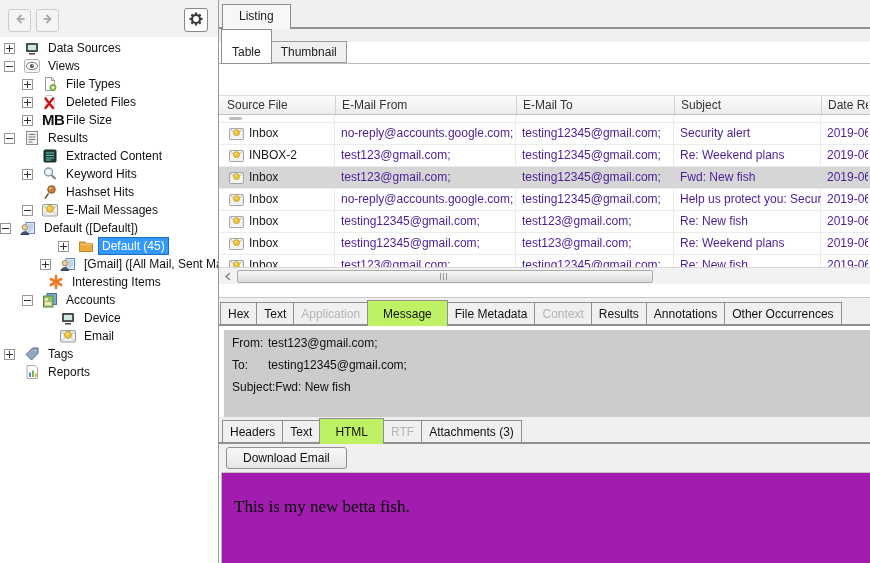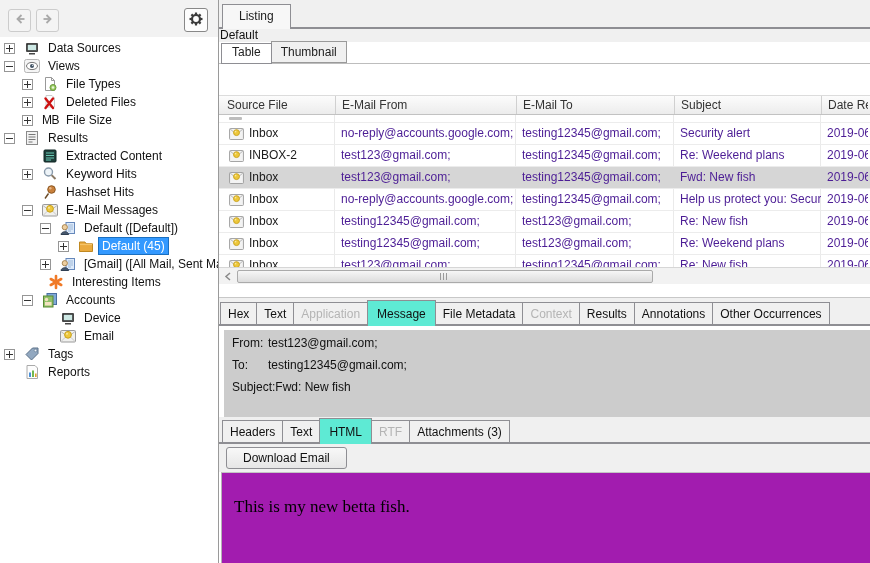--- a/index.html
+++ b/index.html
@@ -13,34 +13,34 @@
   #btn-back{left:8px}#btn-fwd{left:36px}
   .gearbtn{position:absolute;top:8px;left:184px;width:24px;height:24px;background:#fdfdfd;border:1px solid #888;border-radius:3px;padding:0;display:flex;align-items:center;justify-content:center}
   .tree{position:absolute;top:39px;left:0;right:0}
   .trow{position:relative;height:18px;display:flex;align-items:center;white-space:nowrap;cursor:default}
   .expander{width:9px;height:9px;border:1px solid #969696;background:#fff;position:relative;flex:none;margin-right:9px;box-sizing:content-box}
   .expander::before{content:"";position:absolute;left:1px;right:1px;top:4px;height:1px;background:#333}
   .expander.plus::after{content:"";position:absolute;top:1px;bottom:1px;left:4px;width:1px;background:#333}
   .tspacer{width:20px;flex:none}
   .ticon{width:16px;height:16px;margin-right:5px;flex:none;position:relative;display:inline-block}
   .ticon svg{display:block}
-  .mb-glyph{font-weight:normal;font-size:12px;line-height:16px;letter-spacing:-0.5px;color:#111;display:block;text-align:center}
+  .mb-glyph{font-weight:bold;font-size:15px;line-height:16px;letter-spacing:-0.5px;color:#111;display:block;text-align:center}
   .tlabel{padding:1px 3px;color:#111}
   .tlabel.selected{background:#3399ff;color:#fff;outline:1px solid #1a6fc0}
 
   .divider{position:absolute;left:218px;top:0;width:1px;height:563px;background:#9a9a9a}
 
   
   .main{position:absolute;left:219px;top:0;width:651px;height:563px;overflow:hidden}
   .listing-strip{position:absolute;left:0;top:0;right:0;height:27px;background:#f0f0f0;border-bottom:2px solid #8e8e93}
   .listing-tab{position:absolute;left:3px;top:4px;height:25px;box-sizing:border-box;background:#f7f7f7;border:1px solid #8e8e93;border-bottom:none;padding:4px 16px 0;z-index:2}
   .subtitle{position:absolute;left:0;top:29px;right:0;height:13px;background:#f0f0f0;line-height:13px;padding-left:1px;color:#111}
   .view-strip{position:absolute;left:0;top:42px;right:0;height:22px;border-bottom:1px solid #bdbdbd;display:flex;align-items:flex-end;padding-left:3px;box-sizing:border-box}
   .vtab{border:1px solid #9a9a9a;background:#f0f0f0;padding:3px 9px;margin-left:-1px;white-space:nowrap}
-  .vtab.active{background:#fff;margin-bottom:-1px;padding:1px 10px 4px;position:relative;z-index:2;border-color:#8e8e93}
+  .vtab.active{background:#fff;margin-bottom:-1px;padding:15px 10px 4px;position:relative;z-index:2;border-color:#8e8e93}
 
   
   .thead{position:absolute;left:0;top:95px;right:0;height:20px;background:linear-gradient(#fcfcfc,#ececec);border-top:1px solid #dcdcdc;border-bottom:1px solid #c2c2c2;box-sizing:border-box}
   .hcell{position:absolute;top:0;bottom:0;line-height:18px;padding-left:6px;overflow:hidden;white-space:nowrap;color:#333;box-sizing:border-box}
   .hcell.sep{border-left:1px solid #d0d0d0}
   .tbody{position:absolute;left:0;top:115px;right:0;height:152px;overflow:hidden;background:#fff}
   .gridline{position:absolute;top:0;bottom:0;width:1px;background:#eaeaea}
   .sliver{position:relative;height:8px;border-bottom:1px solid #ececec;box-sizing:border-box}
   .sliver .stub{position:absolute;left:10px;top:2px;width:13px;height:3px;background:#bdbdbd;border-radius:1px}
   .row{position:relative;height:22px;border-bottom:1px solid #ececec;box-sizing:border-box}
@@ -54,21 +54,21 @@
   
   .hscroll{position:absolute;left:0;top:267px;right:0;height:17px;background:#f2f2f2;border-top:1px solid #d6d6d6;box-sizing:border-box}
   .harrow{position:absolute;left:3px;top:3px;width:12px;height:11px;display:flex;align-items:center;justify-content:center}
   .hthumb{position:absolute;left:18px;top:2px;width:414px;height:11px;background:linear-gradient(#f6f6f6,#dcdcdc);border:1px solid #aaa;border-radius:2px}
   .hgrip{position:absolute;left:50%;top:2px;width:9px;height:7px;margin-left:-5px;background:repeating-linear-gradient(90deg,#9a9a9a 0 1px,rgba(0,0,0,0) 1px 3px)}
 
   
   .result-strip{position:absolute;left:0;top:297px;right:0;height:29px;background:#f0f0f0;border-top:1px solid #c8c8c8;border-bottom:2px solid #8e8e93;box-sizing:border-box}
   .tabs{display:flex;align-items:flex-end;height:100%;padding-left:2px}
   .btab{border:1px solid #8e8e93;border-bottom:none;background:#f0f0f0;padding:4px 7px 3px;margin-left:-1px;white-space:nowrap;color:#111}
-  .btab.active{background:#5eead4;position:relative;z-index:2;margin-bottom:-2px;padding:6px 9px 5px}
+  .btab.active{background:#bef264;position:relative;z-index:2;margin-bottom:-2px;padding:6px 15px 5px}
   .btab.disabled{color:#b4b4b4}
 
   
   .msg{position:absolute;left:0;top:326px;right:0;bottom:0;background:#fff}
   .msg-head{position:absolute;left:5px;top:4px;right:0;height:87px;background:#ccc;padding:5px 0 0 8px;box-sizing:border-box}
   .mline{height:22px;line-height:17px}
   .mlabel{display:inline-block;min-width:36px;color:#111}
   .mvalue{color:#111}
   .msg-substrip{position:absolute;left:0;top:91px;right:0;height:27px;background:#f0f0f0;border-bottom:2px solid #8e8e93;box-sizing:border-box}
   .msg-substrip .tabs{padding-left:4px}
@@ -219,21 +219,21 @@
             <svg width="16" height="16" viewBox="0 0 16 14">
               <rect x="0.5" y="1.5" width="15" height="11.5" rx="1" fill="#f0f0ee" stroke="#9a9a9a"></rect>
               <path d="M1 2.5 L8 8 L15 2.5" fill="none" stroke="#b8b8b8"></path>
               <path d="M1 12.5 L6 7.5 M15 12.5 L10 7.5" stroke="#c8c8c8"></path>
               <circle cx="8" cy="5.8" r="3.4" fill="#eec83e" stroke="#c9a11a"></circle>
               <circle cx="7" cy="4.8" r="1" fill="#f8e8a0"></circle>
             </svg>
           </span>
           <span class="tlabel">E-Mail Messages</span>
         </div>
-        <div class="trow" style="padding-left: 40px;">
+        <div class="trow" style="">
           <span class="expander minus"></span>
           <span class="ticon">
             <svg width="16" height="16" viewBox="0 0 16 16">
               <rect x="6" y="2.5" width="8.5" height="11" fill="#ddeafa" stroke="#6688bb"></rect>
               <path d="M8 5 h5 M8 7 h5 M8 9 h5 M8 11 h3" stroke="#99b4d4" stroke-width="0.9"></path>
               <circle cx="4.8" cy="7.2" r="2.6" fill="#eecfa0" stroke="#aa8855"></circle>
               <path d="M1 14.5 C1.5 10.8 8 10.8 8.7 14.5 Z" fill="#47586e" stroke="#2f3f52"></path>
             </svg>
           </span>
           <span class="tlabel">Default ([Default])</span>

